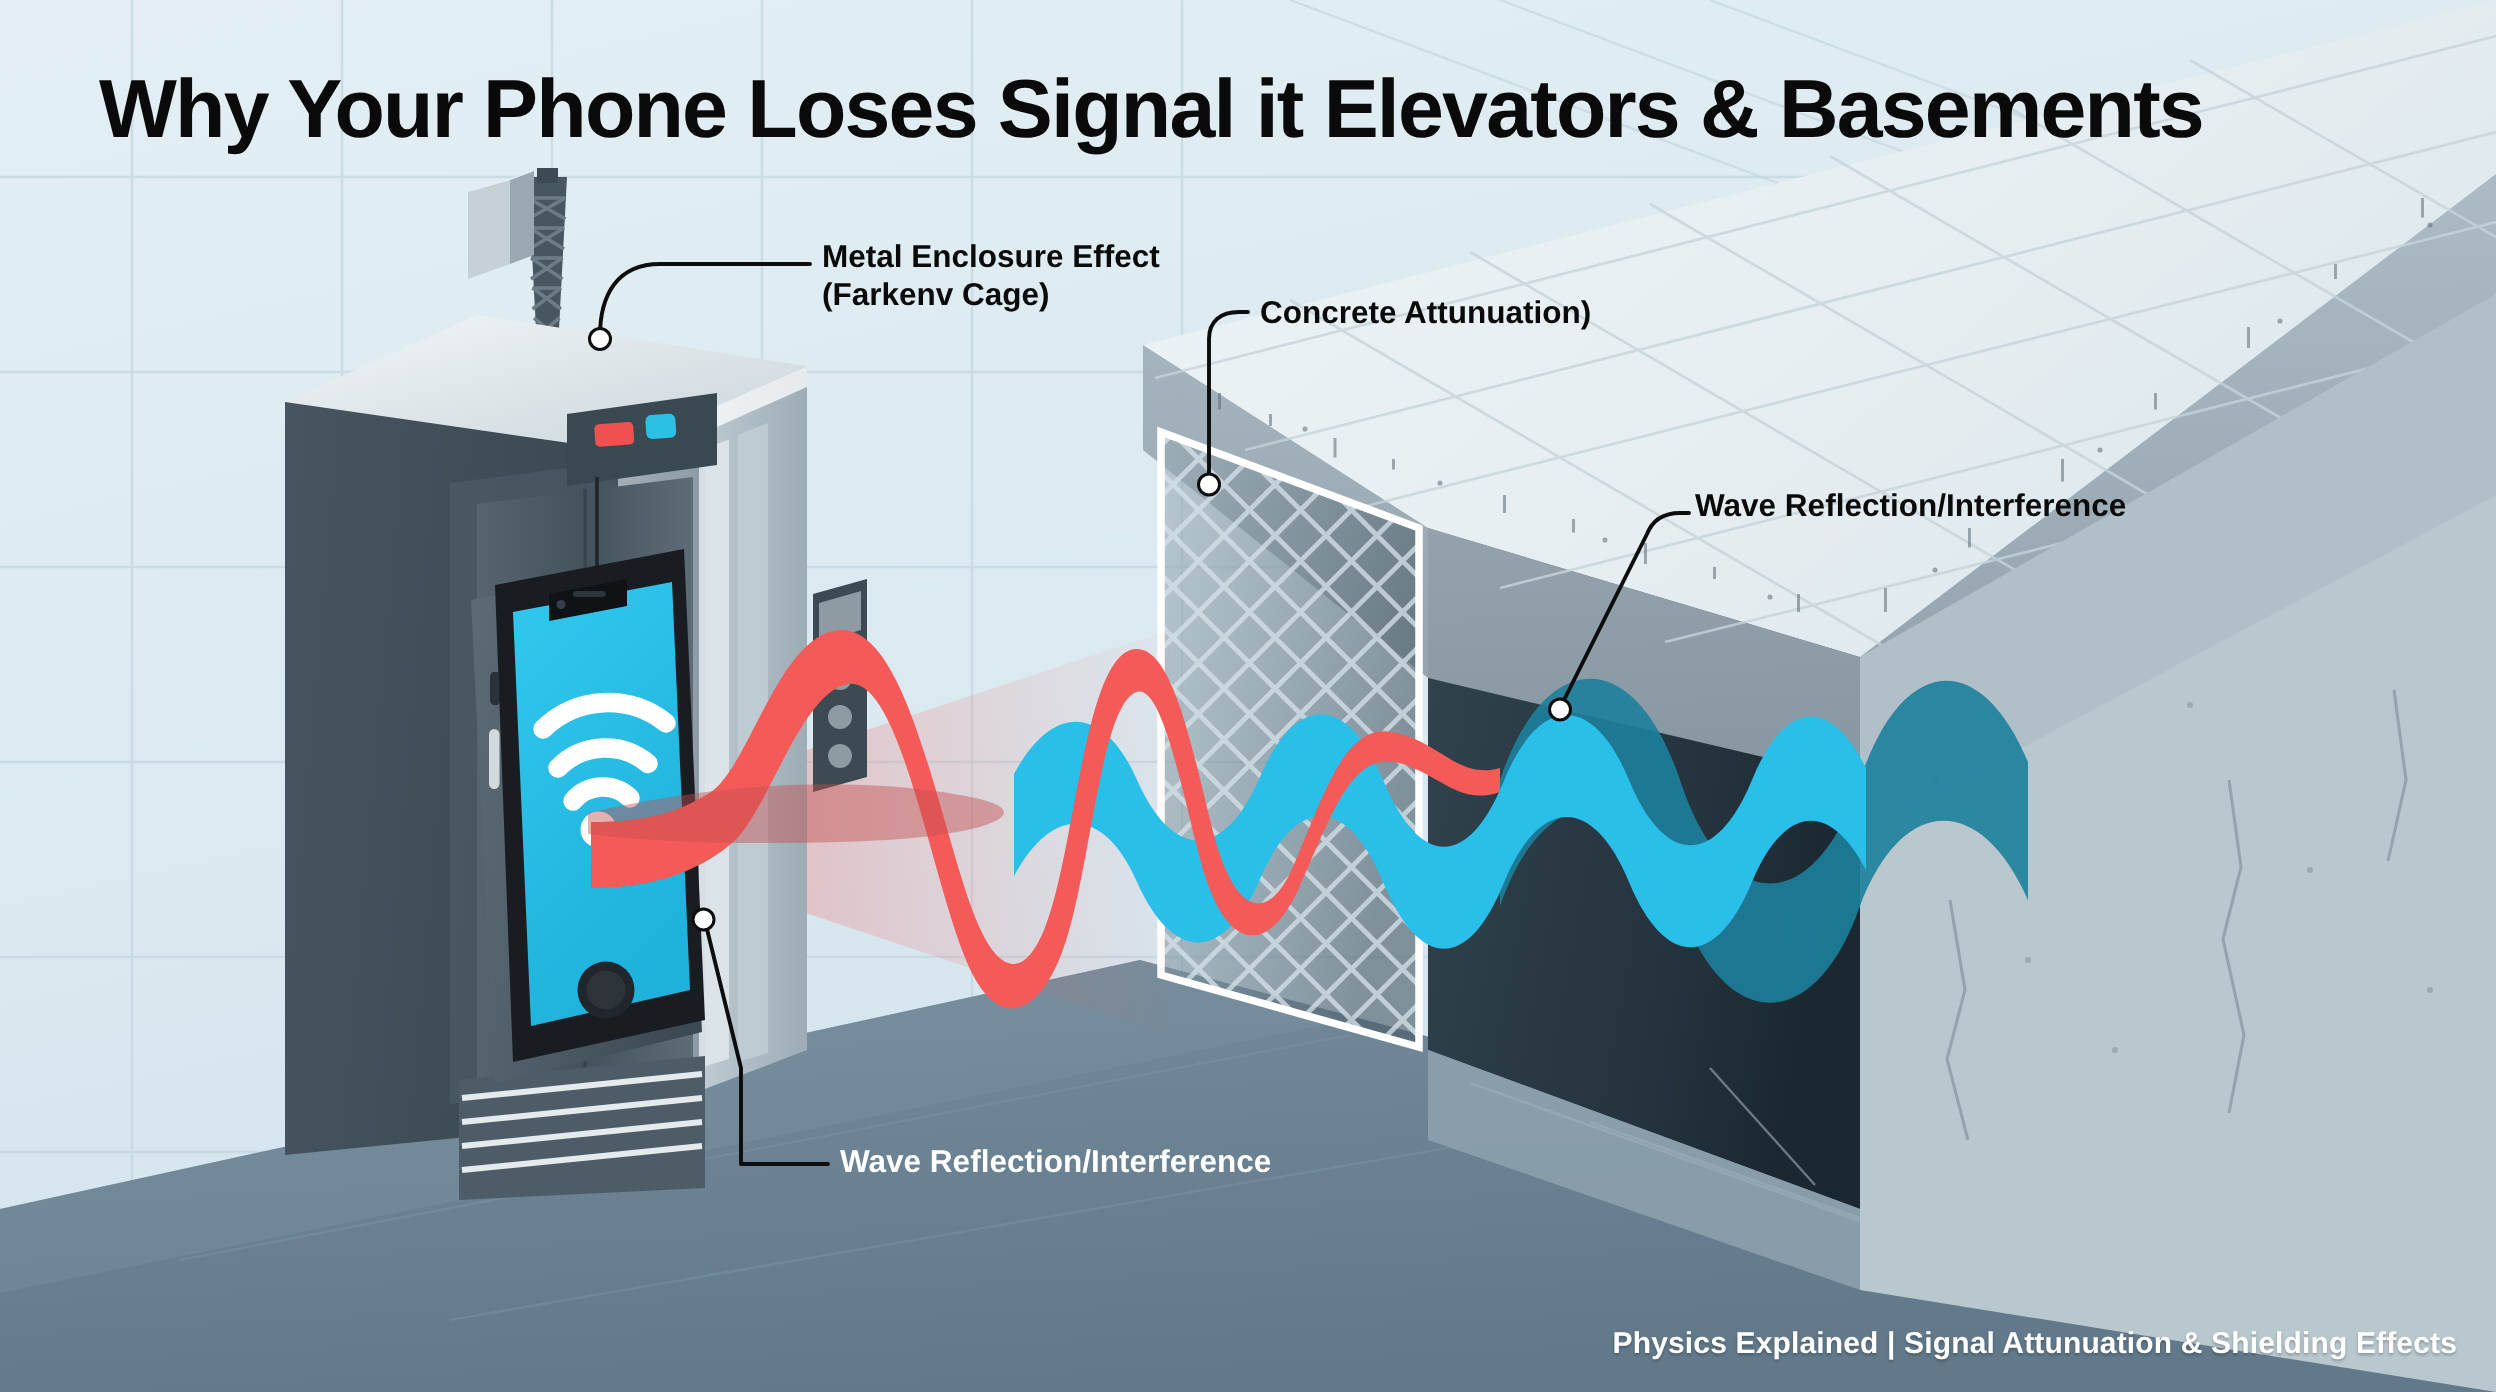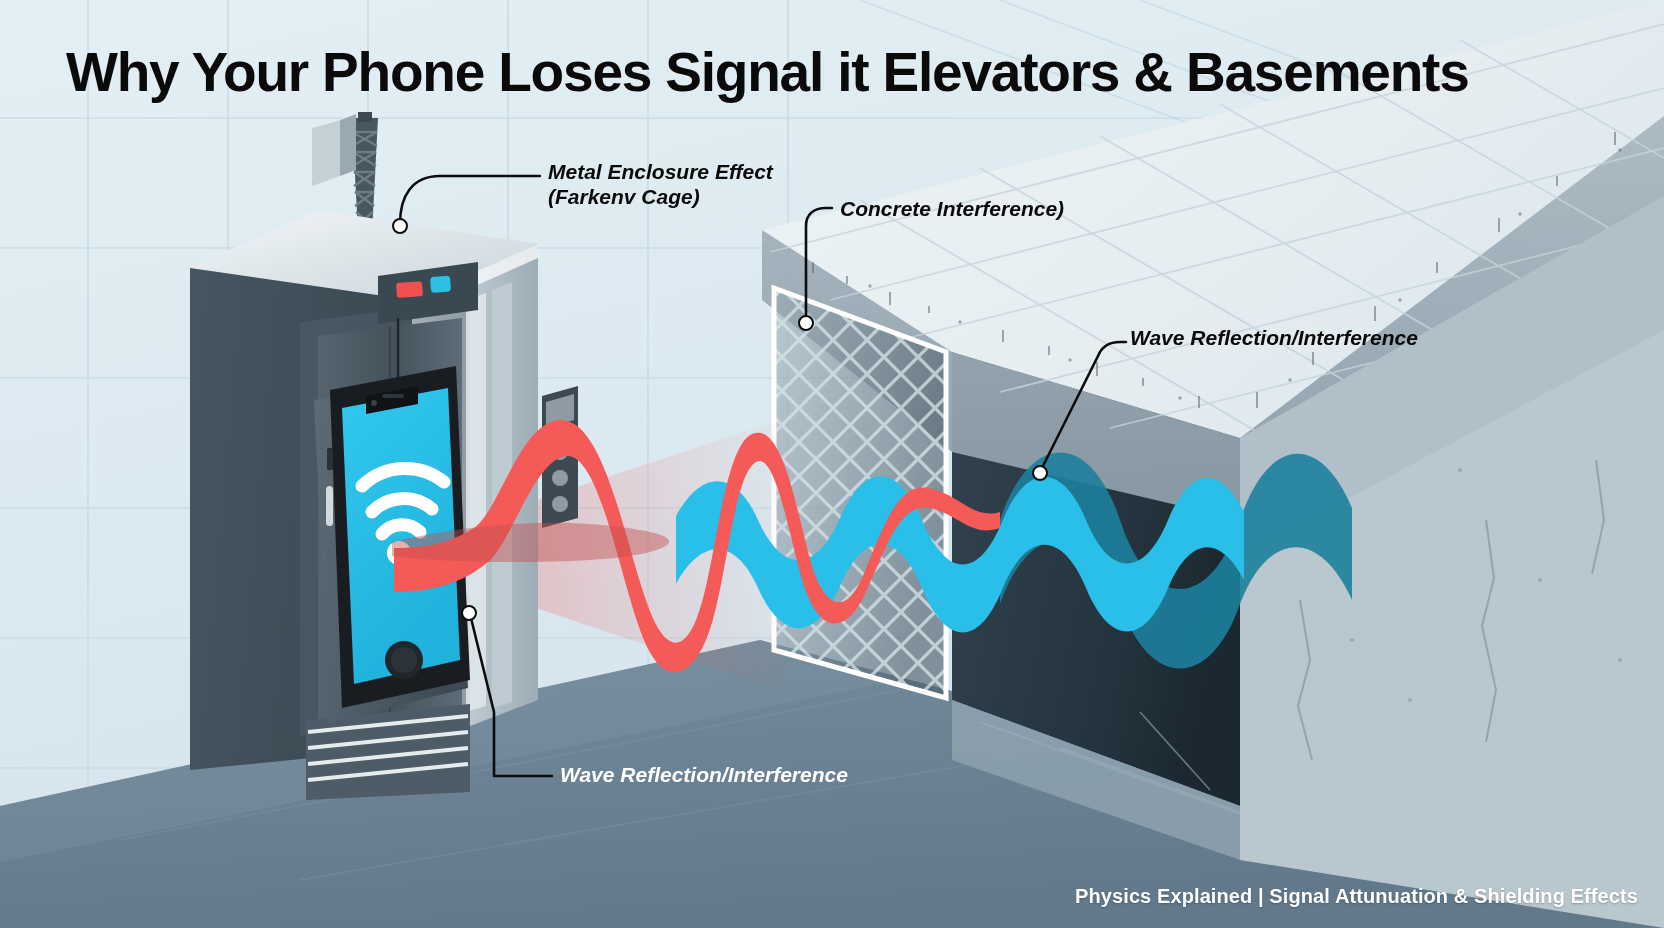--- a/index.html
+++ b/index.html
@@ -12,21 +12,21 @@
   
   #title{
     position:absolute;left:66px;top:44px;width:1460px;
     font-size:55px;font-weight:700;letter-spacing:-1.2px;
     color:#0a0a0a;line-height:1.05;white-space:nowrap;
     font-family:"Liberation Sans",sans-serif;
     text-shadow:0 1px 0 rgba(255,255,255,.25);
   }
 
   
-  .callout{position:absolute;font-weight:700;line-height:1.18;white-space:pre-line;font-style:italic;}
+  .callout{position:absolute;font-weight:700;line-height:1.18;white-space:pre-line;}
   .callout.dark{color:#0a0a0a;}
   .callout.light{color:#ffffff;}
 
   #lbl-metal{left:548px;top:160px;font-size:21px;}
   #lbl-concrete{left:840px;top:197px;font-size:21px;}
   #lbl-wave-right{left:1130px;top:326px;font-size:21px;}
   #lbl-wave-bottom{left:560px;top:763px;font-size:21px;}
 
   #footer{
     position:absolute;right:26px;bottom:20px;
@@ -397,21 +397,21 @@
     <circle cx="806" cy="323" r="7" fill="#ffffff" stroke="#0d0d0d" stroke-width="2"></circle>
     <circle cx="1040" cy="473" r="7" fill="#ffffff" stroke="#0d0d0d" stroke-width="2"></circle>
     <circle cx="469" cy="613" r="7" fill="#ffffff" stroke="#0d0d0d" stroke-width="2"></circle>
   </svg>
 
   <div id="title">Why Your Phone Loses Signal it Elevators &amp; Basements</div>
 
   <div class="callout dark" id="lbl-metal">Metal Enclosure Effect
 (Farkenv Cage)</div>
 
-  <div class="callout dark" id="lbl-concrete">Concrete Interference)</div>
+  <div class="callout dark" id="lbl-concrete">Concrete Attunuation)</div>
 
   <div class="callout dark" id="lbl-wave-right">Wave Reflection/Interference</div>
 
   <div class="callout light" id="lbl-wave-bottom">Wave Reflection/Interference</div>
 
   <div id="footer">Physics Explained | Signal Attunuation &amp; Shielding Effects</div>
 
 </div>
 
 </body></html>

